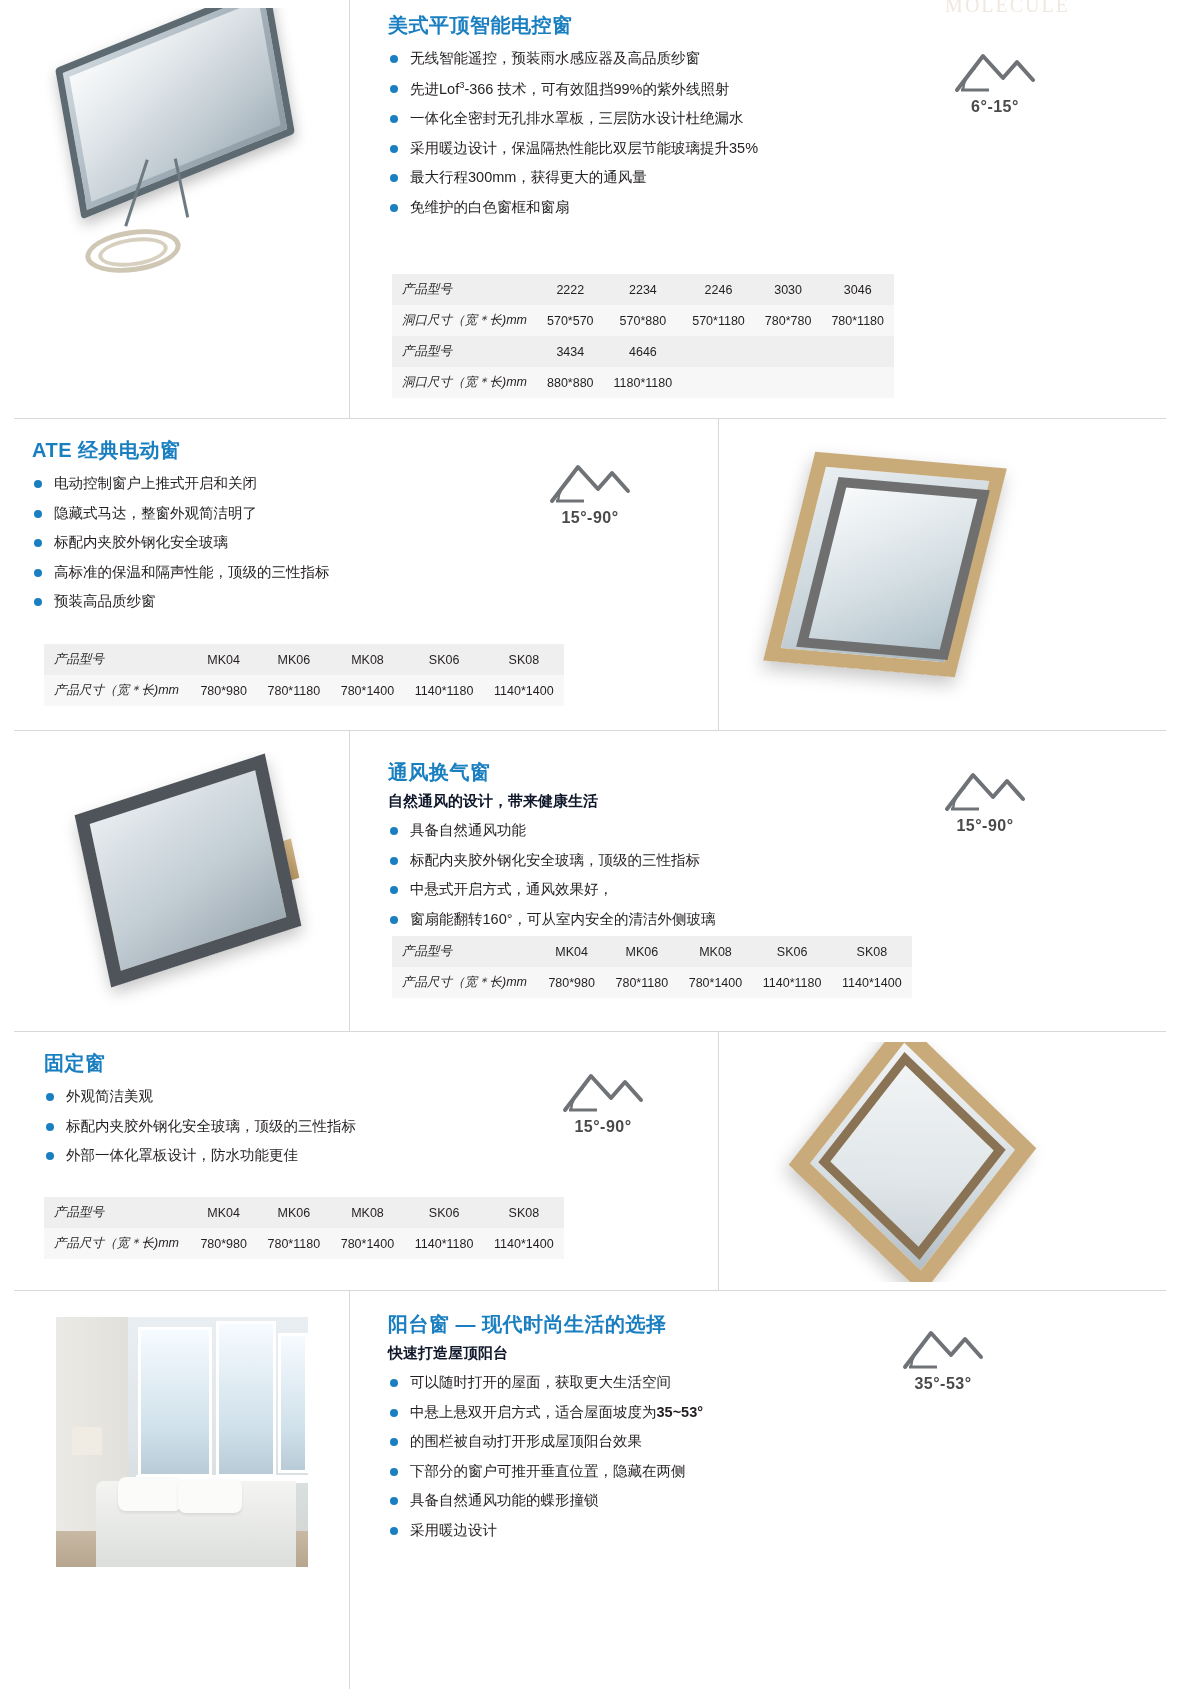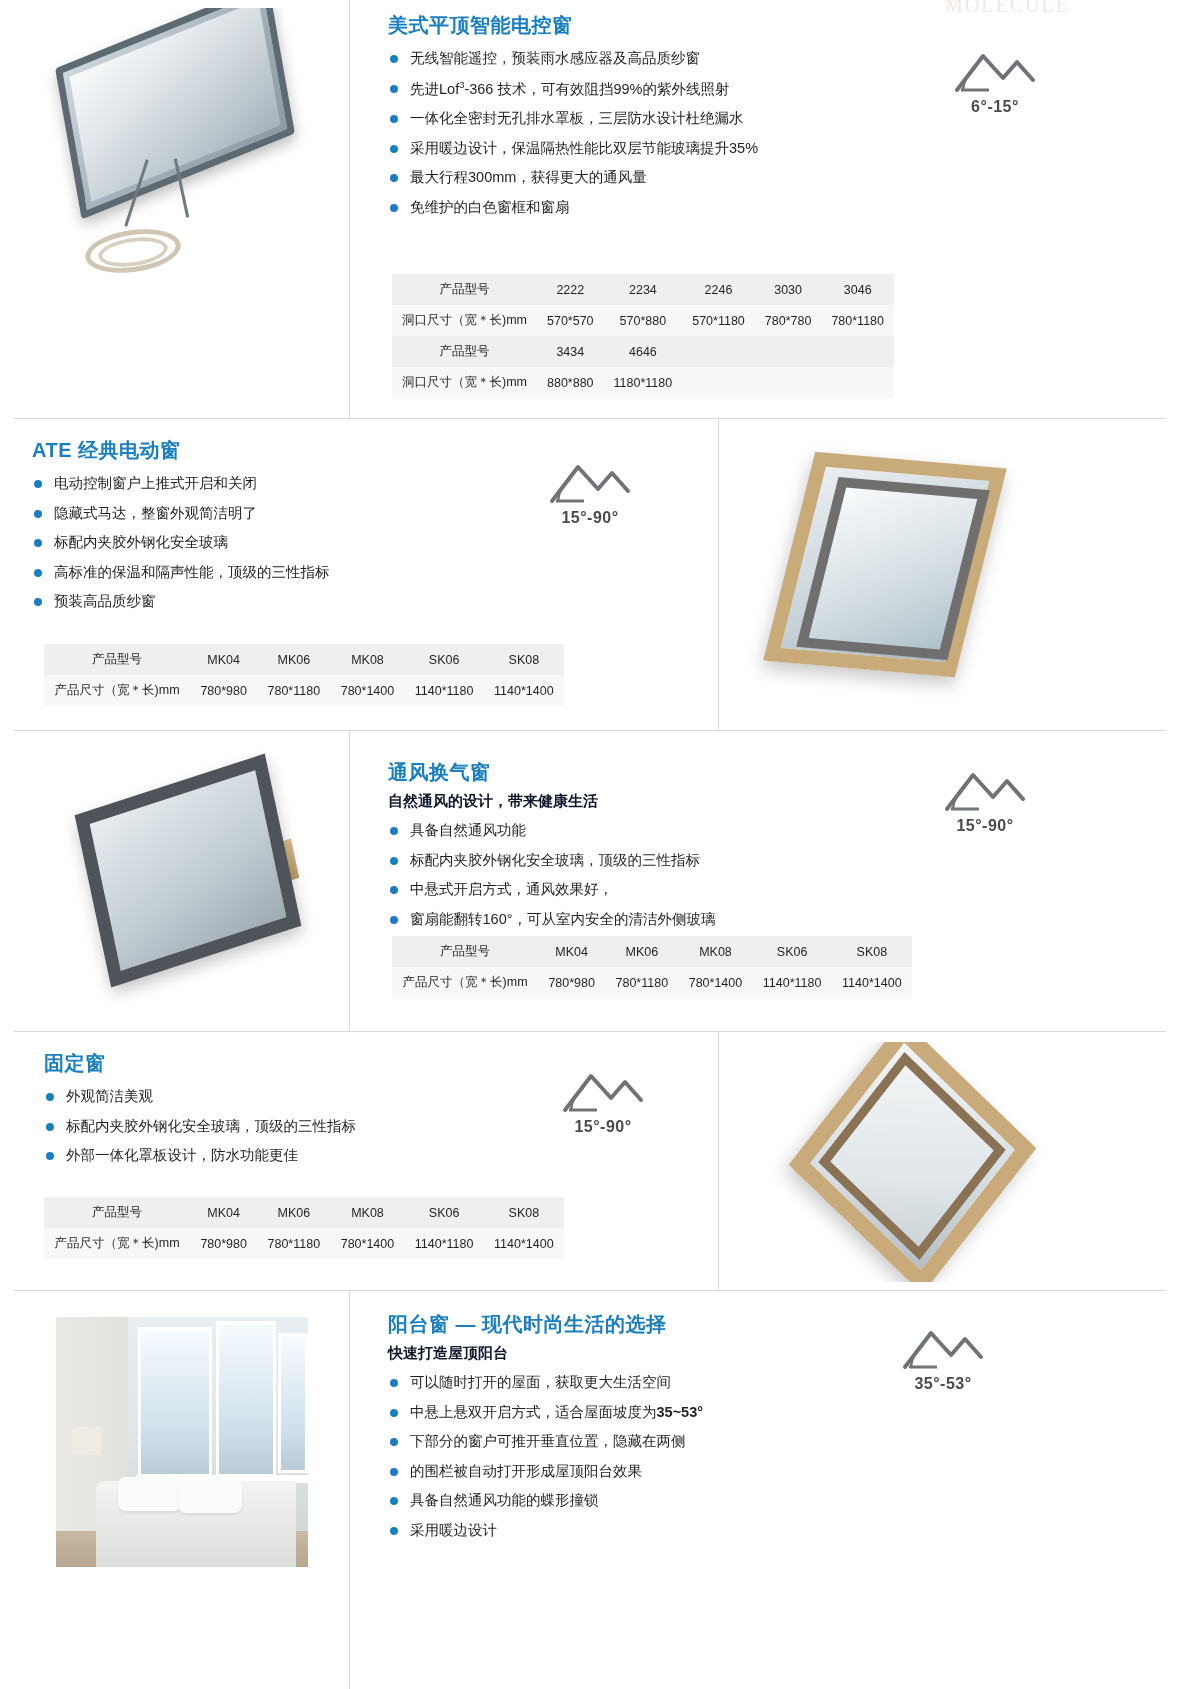--- a/index.html
+++ b/index.html
@@ -66,21 +66,21 @@
     font-size: 12.5px;
     color: #231f20;
     background: #efefef;
   }
   table.spec td {
     padding: 7px 10px;
     white-space: nowrap;
     border: none;
   }
   table.spec tr.alt td { background: #f7f7f7; }
-  table.spec td.lbl { text-align: center; }
+  table.spec td.lbl { text-align: left; font-style: italic; }
   table.spec td.val { text-align: center; }
 
   
   .pitch { position: absolute; width: 110px; text-align: center; }
   .pitch svg { display: block; margin: 0 auto; }
   .pitch .deg {
     font-size: 16px;
     font-weight: bold;
     color: #4a4a4a;
     margin-top: 2px;
@@ -458,22 +458,22 @@
       <div class="pillow" style="left:122px;bottom:54px;"></div>
       <div class="lamp" style="left:16px;top:110px;"></div>
     </div>
 
     <div style="position:absolute;left:388px;top:20px;width:520px;">
       <div class="title-blue">阳台窗 — 现代时尚生活的选择</div>
       <div class="subtitle-dark">快速打造屋顶阳台</div>
       <ul class="bullets">
         <li>可以随时打开的屋面，获取更大生活空间</li>
         <li>中悬上悬双开启方式，适合屋面坡度为<span class="hl">35~53°</span></li>
+        <li>的围栏被自动打开形成屋顶阳台效果</li>
         <li>下部分的窗户可推开垂直位置，隐藏在两侧</li>
-        <li>的围栏被自动打开形成屋顶阳台效果</li>
         <li>具备自然通风功能的蝶形撞锁</li>
         <li>采用暖边设计</li>
       </ul>
     </div>
 
     <div class="pitch" style="left:888px;top:26px;">
       <svg width="84" height="56" viewBox="0 0 84 56">
         <path d="M4 50 L30 16 L50 38 L64 22 L80 40" fill="none" stroke="#6f7276" stroke-width="4" stroke-linejoin="round" stroke-linecap="round"></path>
         <path d="M8 50 L36 50" fill="none" stroke="#6f7276" stroke-width="3"></path>
         <path d="M10 50 A30 30 0 0 1 22 28" fill="none" stroke="#6f7276" stroke-width="2.5"></path>

